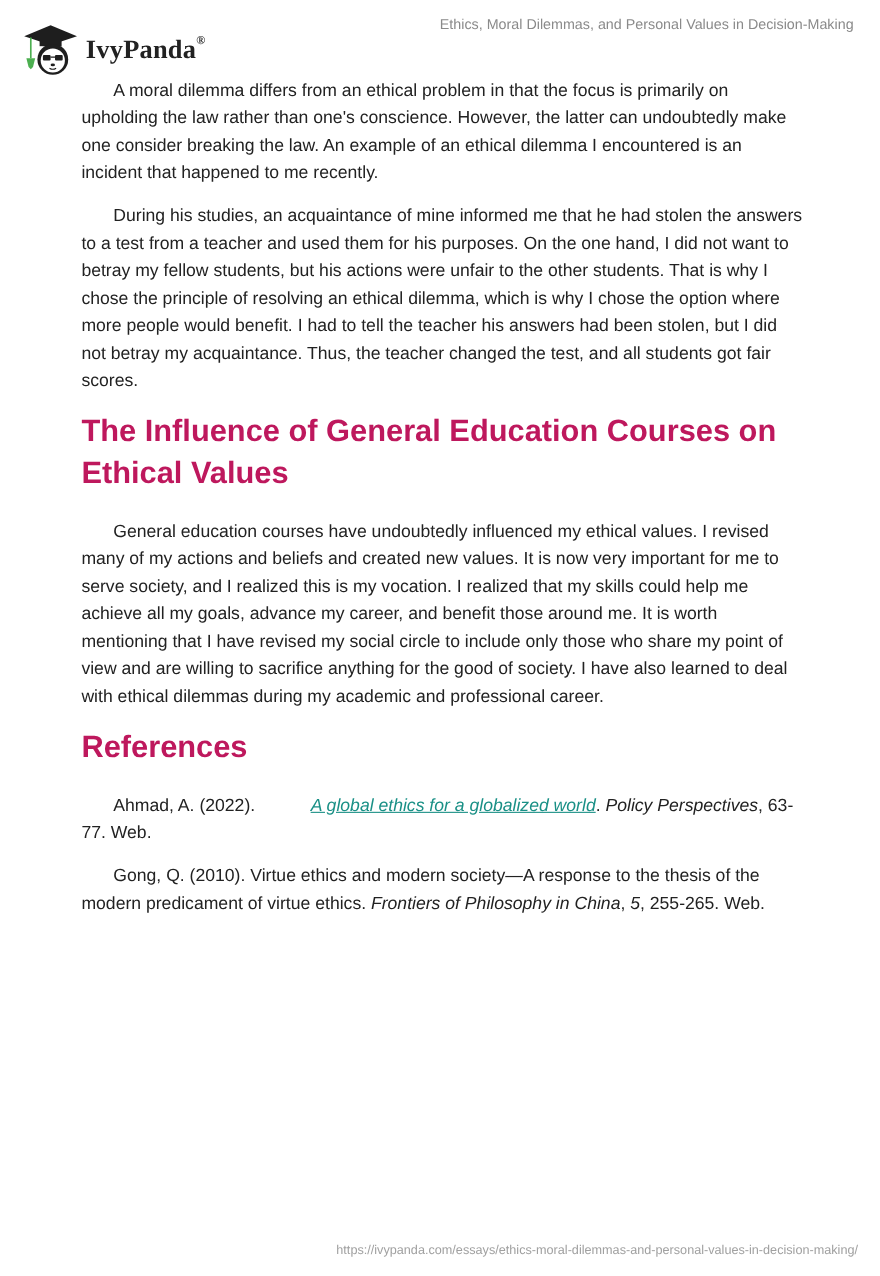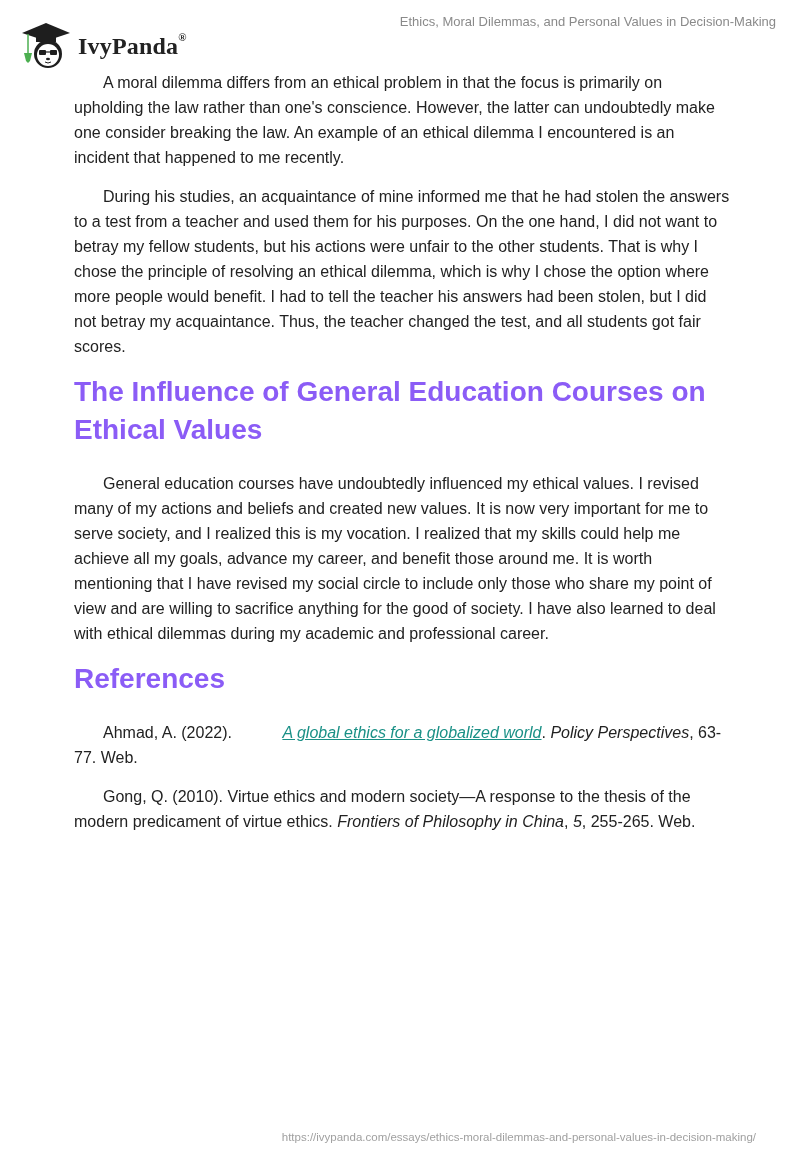--- a/index.html
+++ b/index.html
@@ -8,23 +8,23 @@
   .header { position: absolute; top: 0; left: 0; width: 800px; height: 60px; }
   .logo { position: absolute; left: 18px; top: 21px; display: flex; align-items: center; }
   .logo svg { width: 56px; height: 50px; }
   .logo-text { font-family: "Liberation Serif", serif; font-weight: bold; font-size: 24px;
                color: #222; margin-left: 4px; letter-spacing: 0.2px; }
   .logo-text sup { font-size: 11px; position: relative; top: -4px; }
   .doc-title { position: absolute; right: 24px; top: 14px; font-size: 13px; color: #8a8a8a; }
   .content { position: absolute; left: 74px; top: 70px; width: 656px; }
   p { margin: 0 0 14px 0; font-size: 16px; line-height: 25px; color: #222; }
   p.indent { text-indent: 29px; }
-  h2 { font-size: 28px; line-height: 38px; margin: 12px 0 22px 0; font-weight: bold; color: #8b5cf6; }
+  h2 { font-size: 28px; line-height: 38px; margin: 12px 0 22px 0; font-weight: bold; color: #be185d; }
   a.ref-link { color: #1a9086; text-decoration: underline; font-style: italic; margin-left: 46px; }
-  .footer-url { position: absolute; right: 44px; top: 1131px; font-size: 11.5px; color: #a0a0a0; }
+  .footer-url { position: absolute; right: 20px; top: 1131px; font-size: 11.5px; color: #a0a0a0; }
 </style>
 </head>
 <body>
 
 <div class="header">
   <div class="logo">
     <svg viewBox="0 0 56 50">
 
       <polygon points="28,2 52,12 28,20 4,12" fill="#1e1e1e"></polygon>
       <rect x="18" y="14" width="20" height="7" fill="#1e1e1e"></rect>

